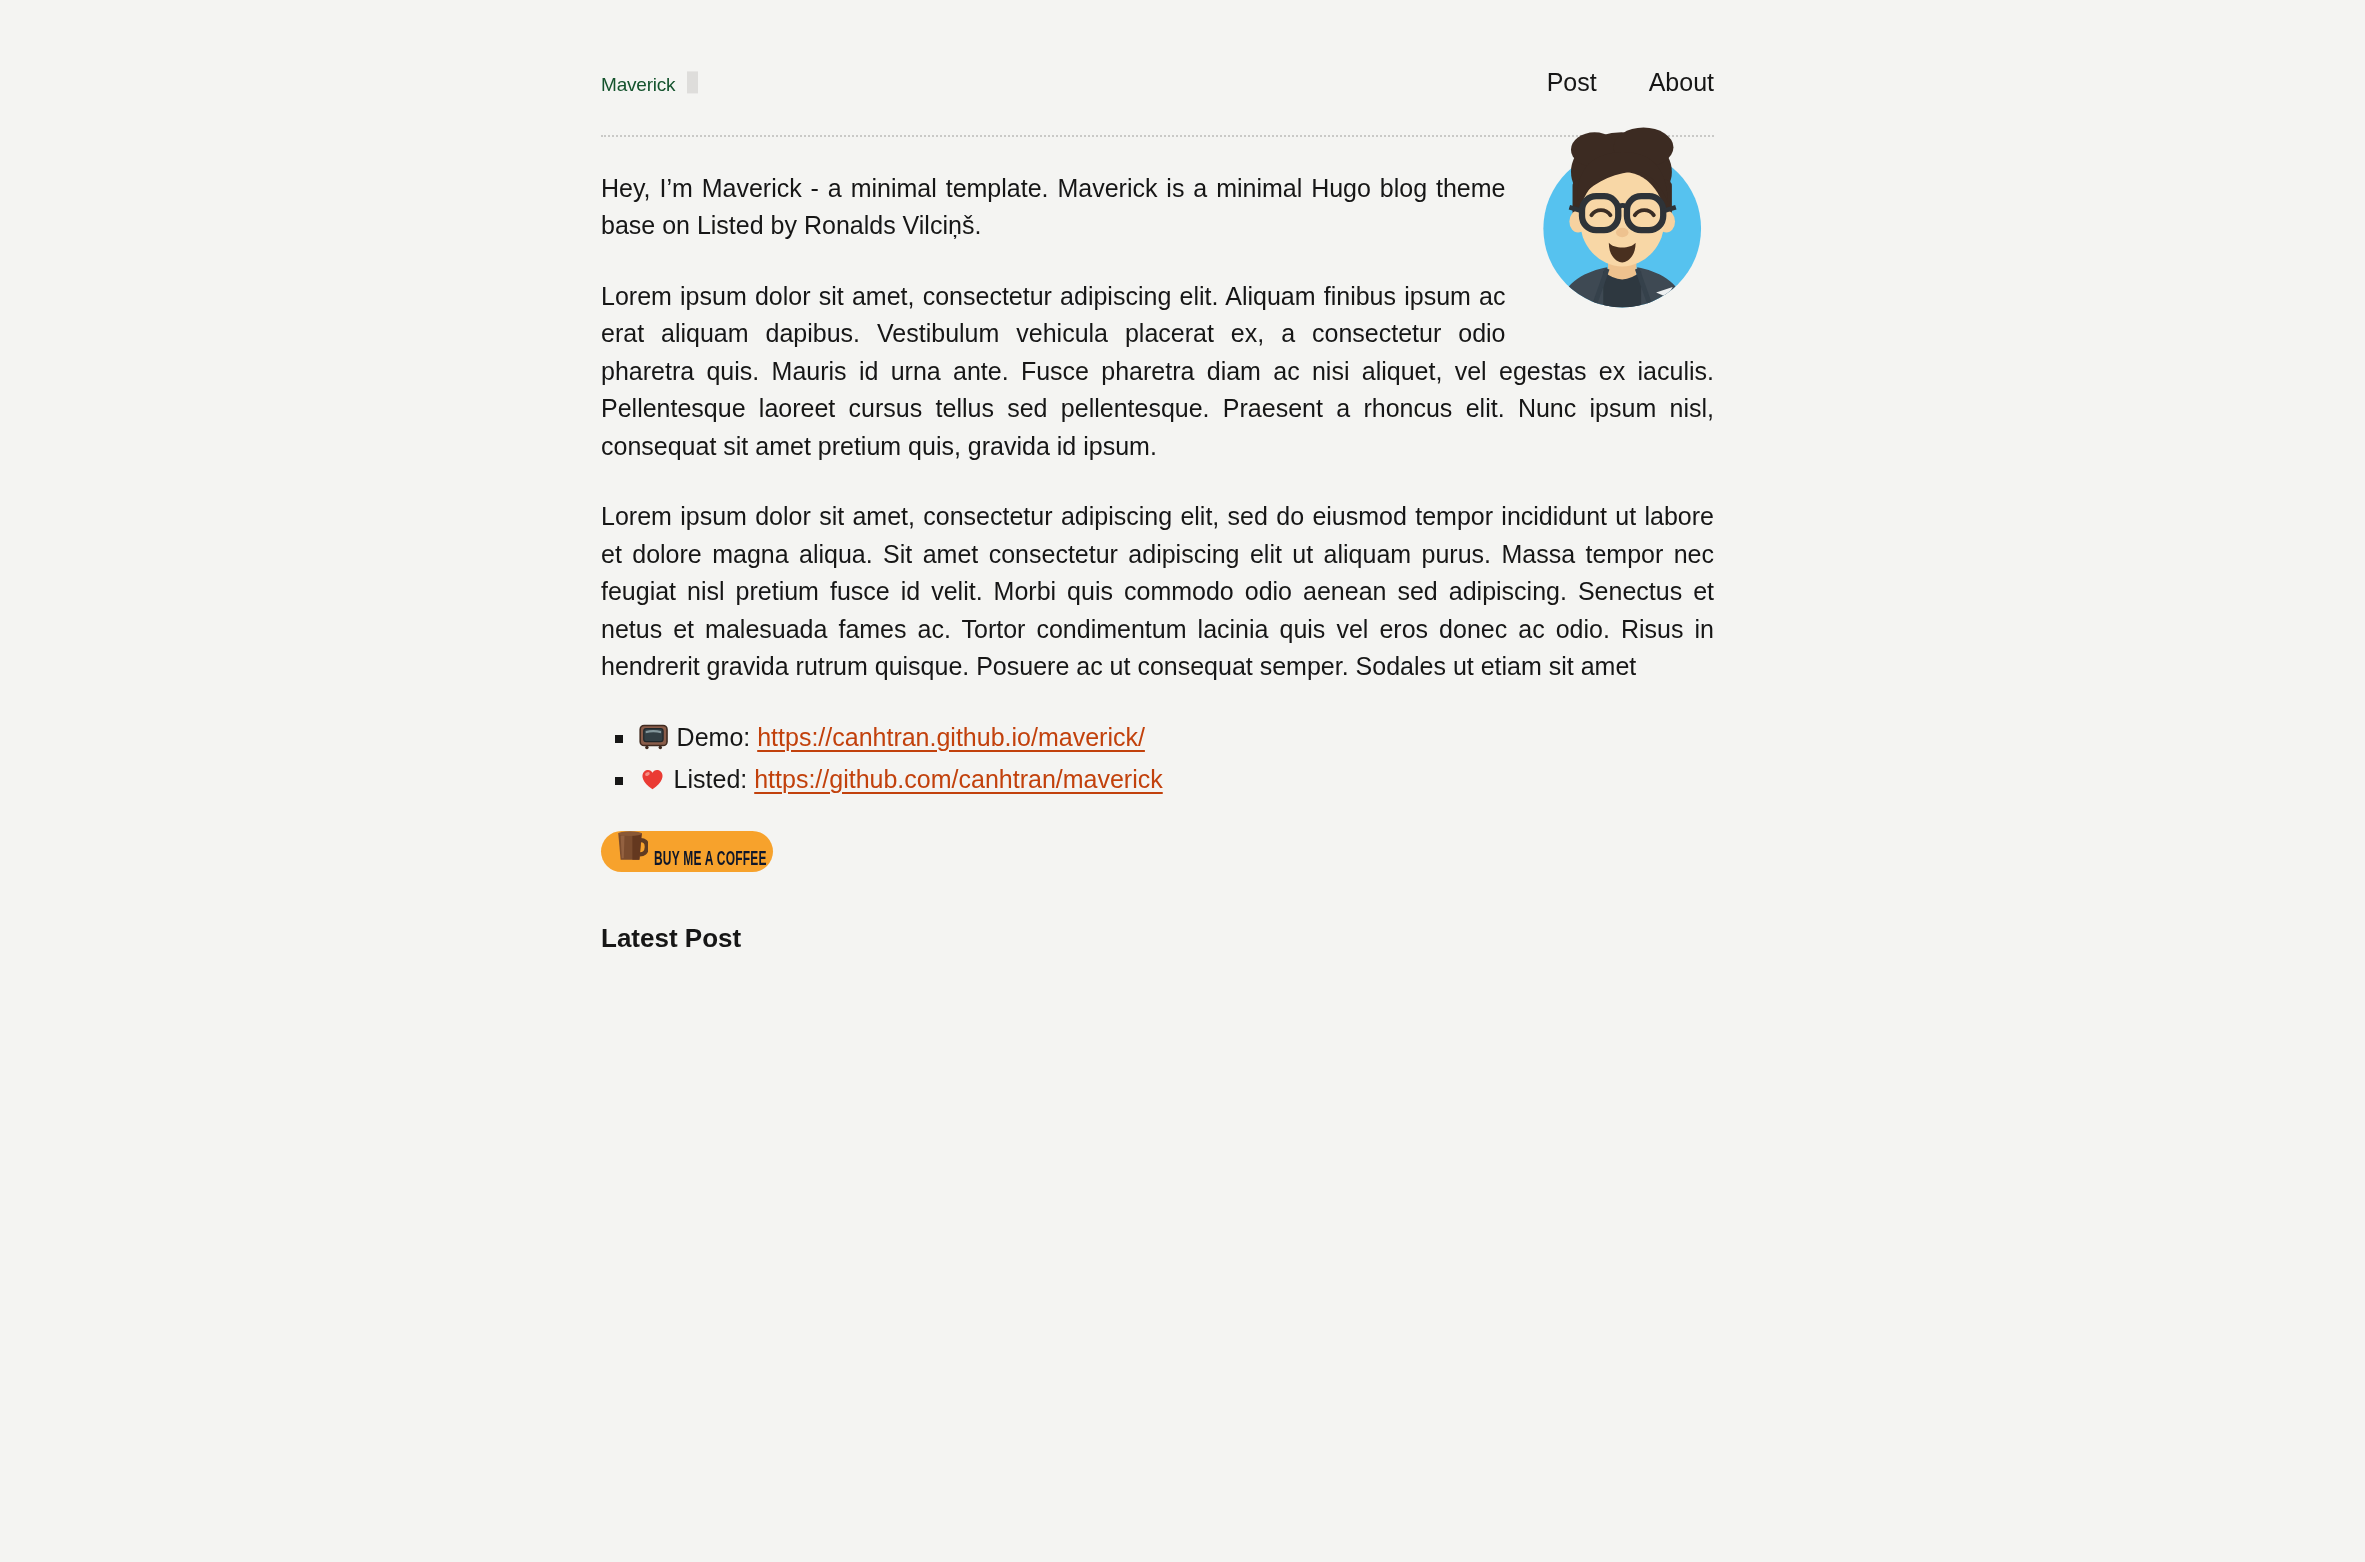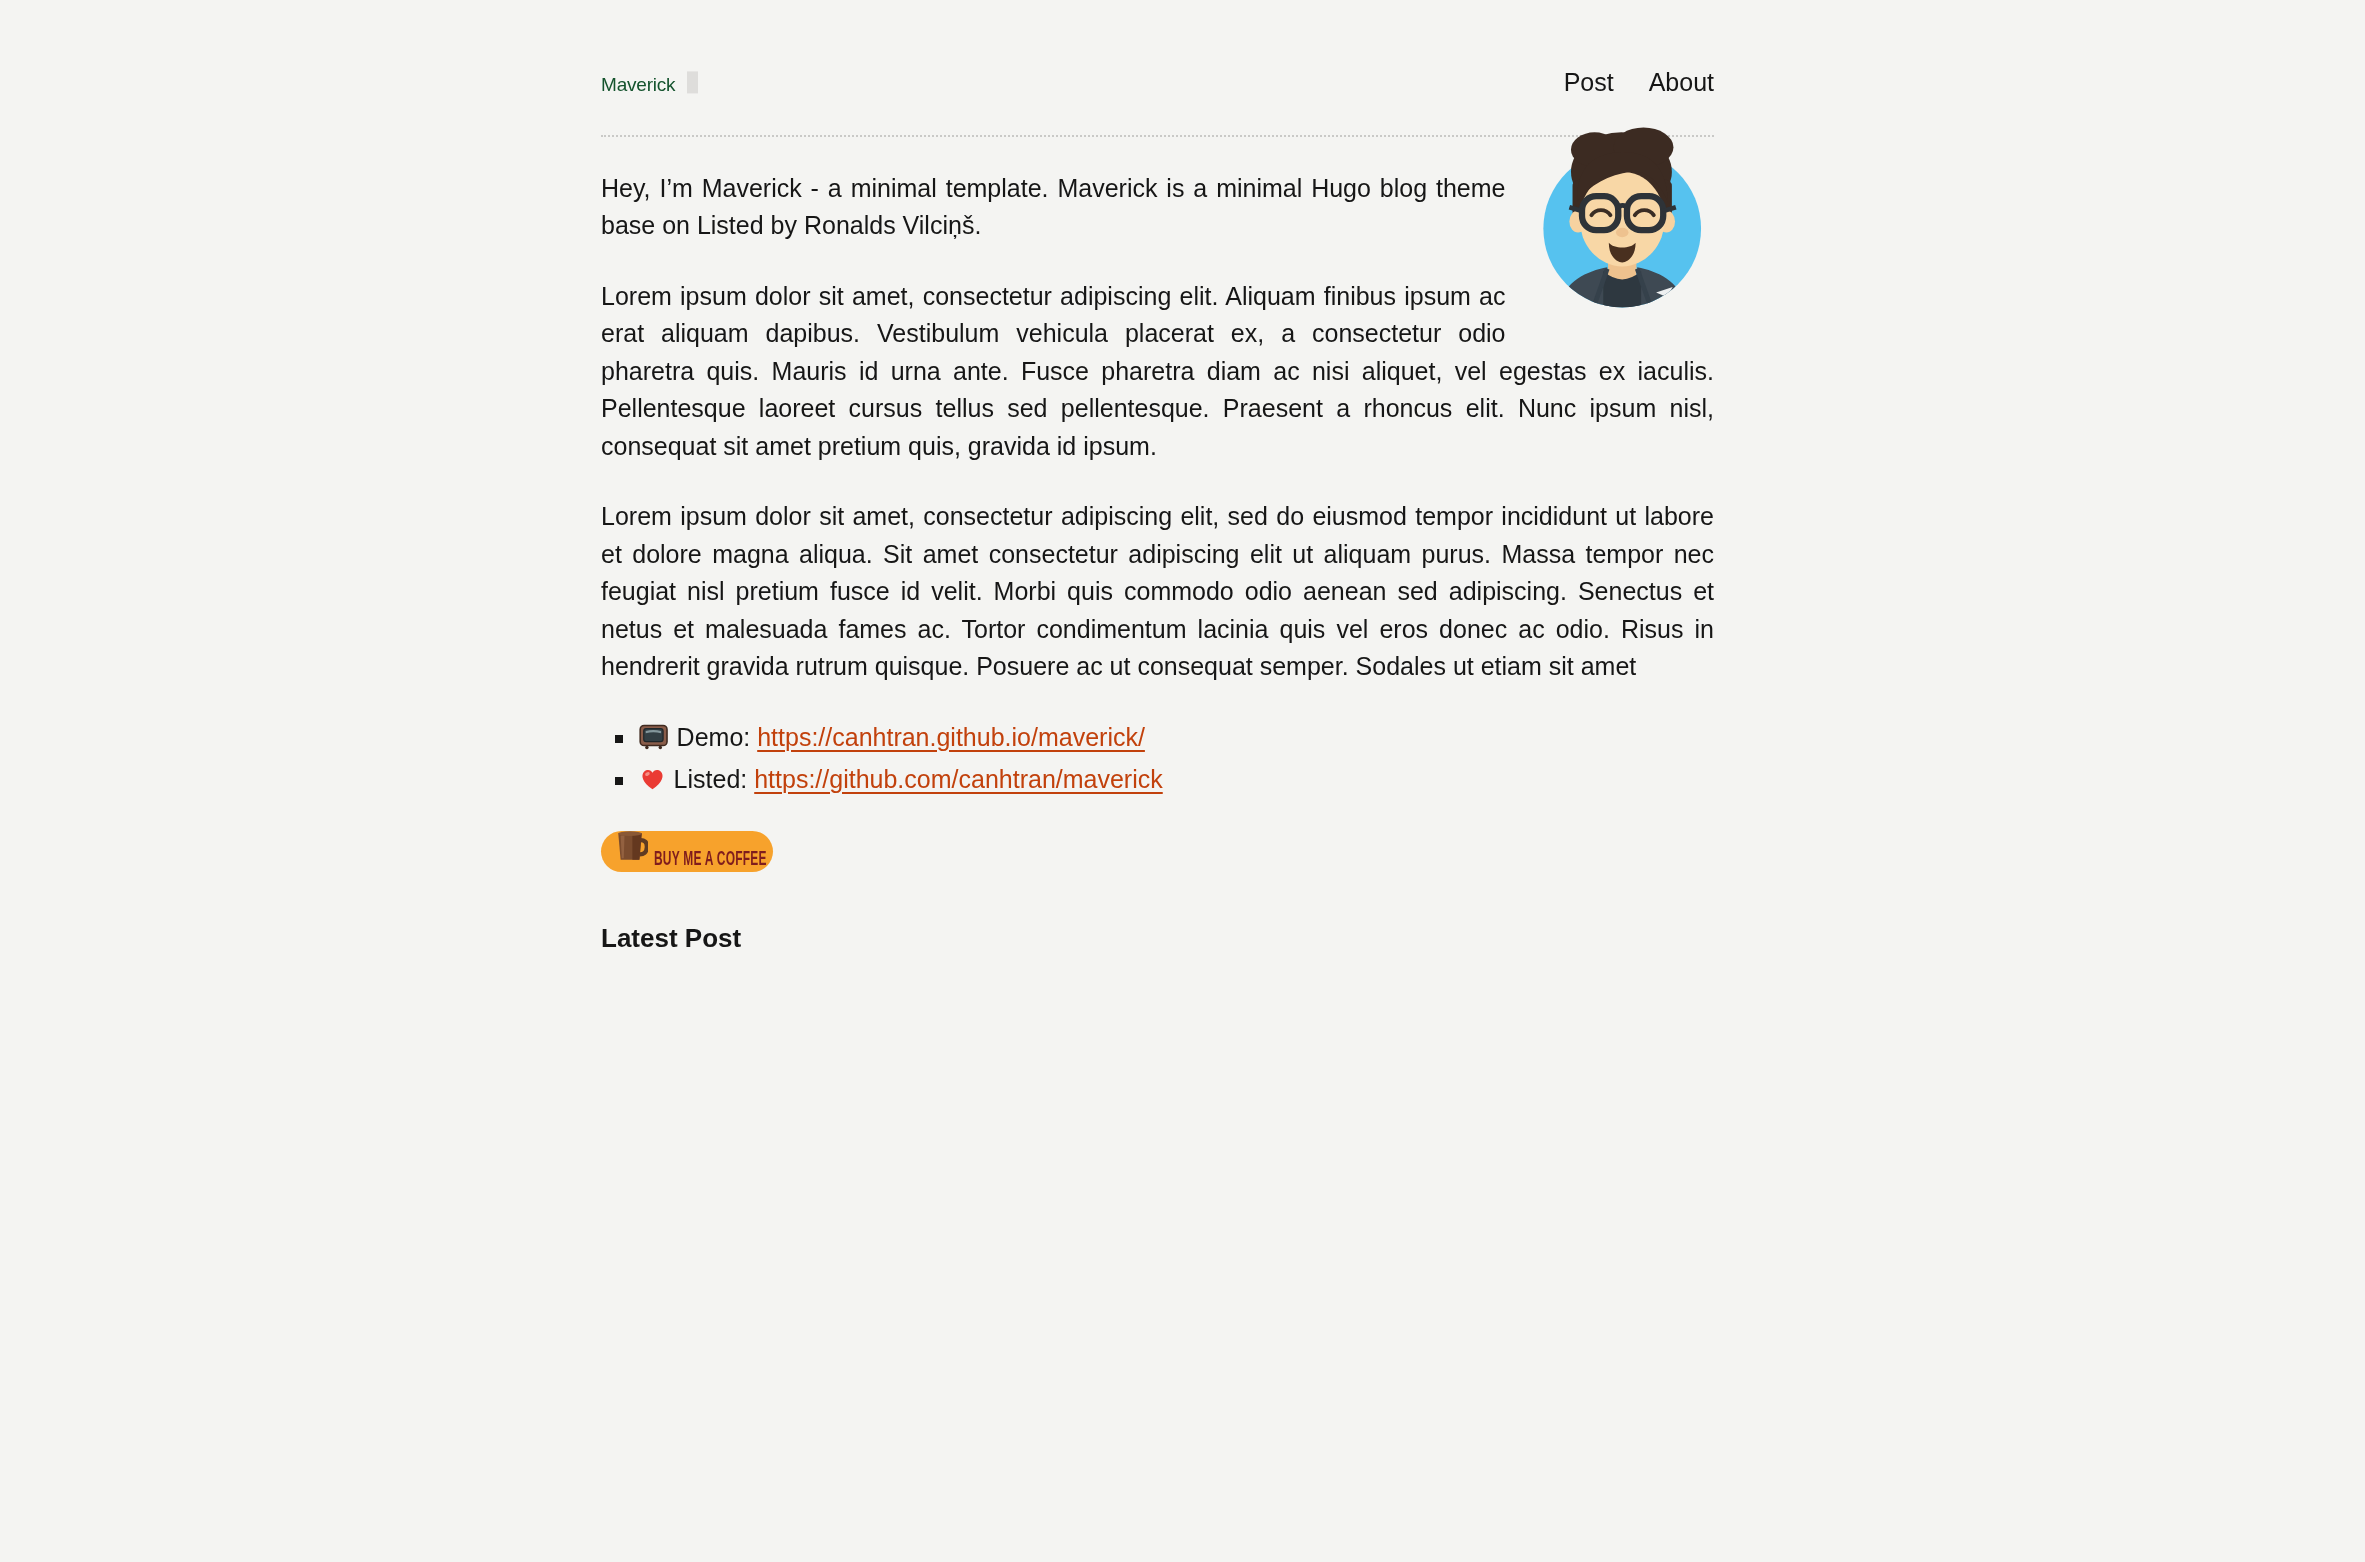--- a/index.html
+++ b/index.html
@@ -18,21 +18,21 @@
     padding: 28px 0 33px; border-bottom: 2.4px dotted #c9c9c7;
   }
   .site-title {
     font-size: 19px; font-weight: 400; color: #14532d;
     text-decoration: none; letter-spacing: -0.2px; cursor: pointer;
   }
   .title-cursor {
     display: inline-block; width: 10.3px; height: 22px;
     background: #dedddb; margin-left: 12px; transform: translateY(2.4px);
   }
-  .main-nav { display: flex; gap: 35px; }
+  .main-nav { display: flex; gap: 52px; }
   .main-nav a { color: #161616; text-decoration: none; font-size: 25px; cursor: pointer; }
 
   
   .intro-heading, .latest-heading { font-size: 26px; font-weight: 700; margin: 35px 0 24px; }
   .latest-heading { margin: 46px 0 36px; }
   .wave-icon { vertical-align: -4.7px; margin-left: 9.5px; }
 
   
   .avatar-float { float: right; width: 164px; height: 183px; margin: -11px 9.5px 33px 35px; }
 
@@ -46,21 +46,21 @@
   a.res-link, a.post-link {
     color: #c2410c; text-decoration: underline;
     text-decoration-thickness: 2.4px; text-underline-offset: 4px; cursor: pointer;
   }
 
   
   .bmc-wrap { margin: 22px 0 0; }
   .bmc-button {
     display: inline-flex; align-items: center; height: 41px;
     background: #f7a22c; border-radius: 20.5px; padding: 0 12.6px 0 9.5px;
-    color: #7f1d1d; text-decoration: none; cursor: pointer;
+    color: #0f172a; text-decoration: none; cursor: pointer;
   }
   .bmc-icon { margin: 0 6.3px 0 1.6px; }
   .bmc-label-box { width: 106px; height: 27px; overflow: visible; }
   .bmc-label {
     display: inline-block; white-space: nowrap;
     transform: scaleX(0.57); transform-origin: left center;
     font-size: 21px; font-weight: 700; letter-spacing: 0.4px; line-height: 27px;
   }
 
   

